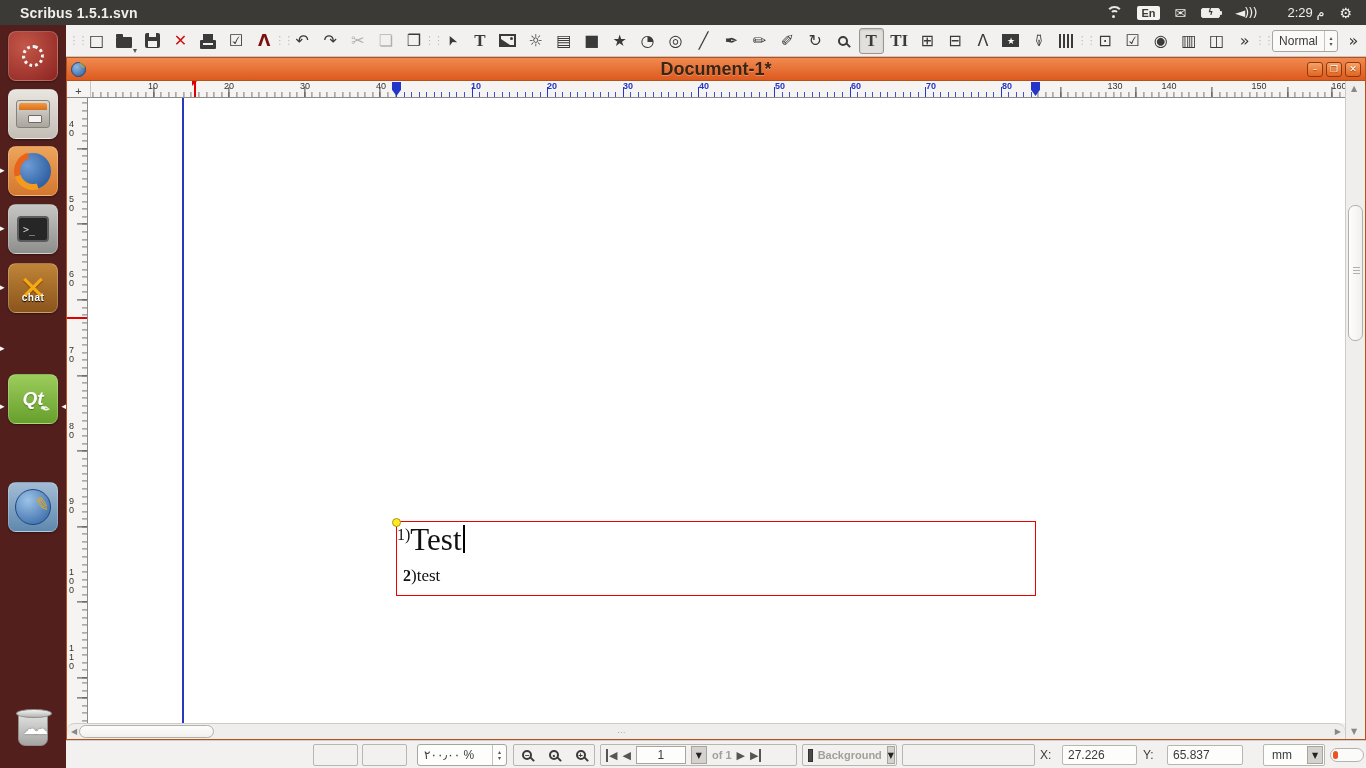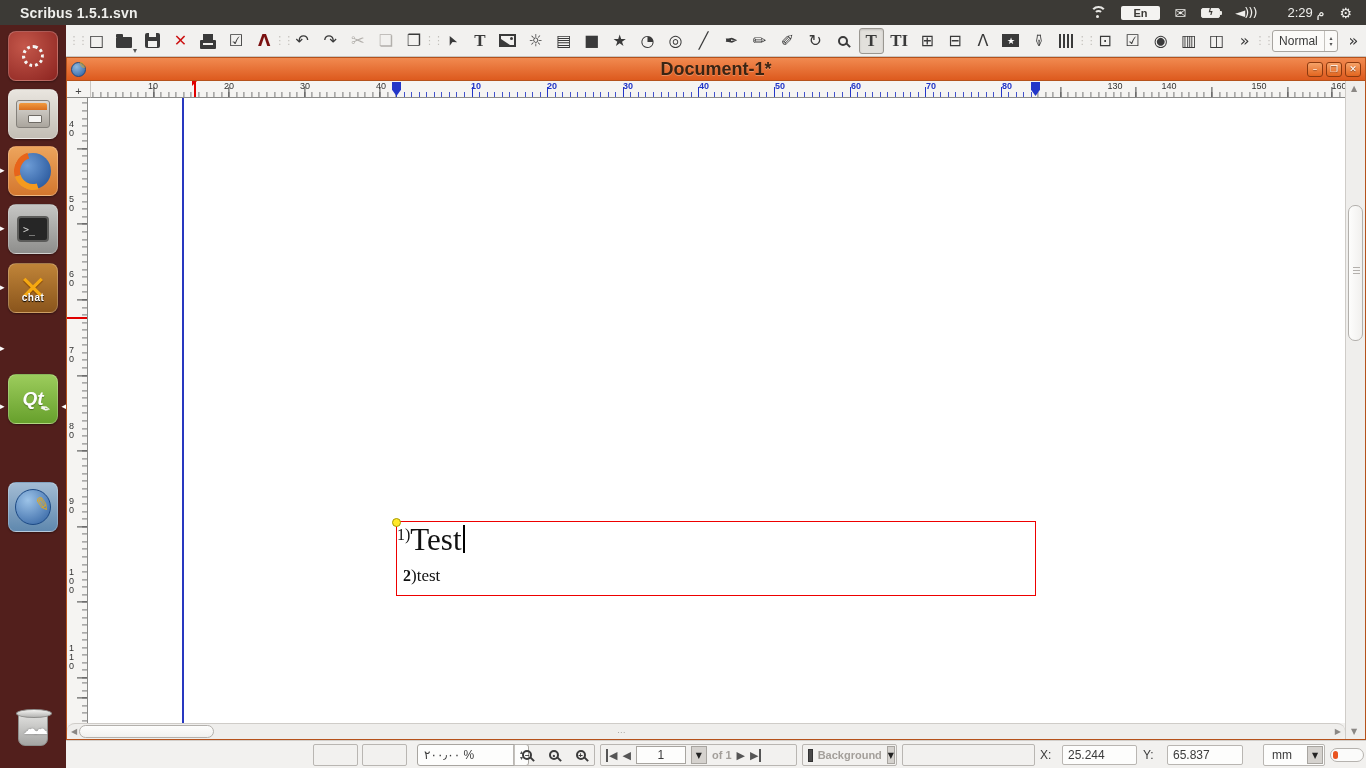--- a/index.html
+++ b/index.html
@@ -2,21 +2,21 @@
 <html><head>
 <meta charset="utf-8">
 <style>
   * { margin:0; padding:0; box-sizing:border-box; }
   html,body { width:1366px; height:768px; overflow:hidden; font-family:"Liberation Sans","DejaVu Sans",sans-serif; background:#e8e6e3; }
 
   
   #topbar { position:absolute; left:0; top:0; width:1366px; height:25px; background:#3c3a36; color:#efefec; display:flex; align-items:center; }
   #topbar .apptitle { font-weight:bold; font-size:14px; margin-left:20px; letter-spacing:.2px; }
   #tray { margin-left:auto; display:flex; align-items:center; gap:15px; padding-right:14px; font-size:14px; }
-  .kbd-box { background:#f4f3f1; color:#3c3a36; font-size:11px; font-weight:bold; padding:1px 12px; border-radius:2px; }
+  .kbd-box { background:#f4f3f1; color:#3c3a36; font-size:11px; font-weight:bold; padding:1px 4px; border-radius:2px; }
   .tray-glyph { font-family:"DejaVu Sans",sans-serif; font-size:14px; color:#f0efec; }
   .wifi { position:relative; width:17px; height:13px; }
   .wifi::before { content:''; position:absolute; left:1px; top:0; width:13px; height:13px; border:2px solid transparent; border-top-color:#e9e8e5; border-radius:50%; }
   .wifi::after { content:''; position:absolute; left:5px; top:4px; width:5px; height:5px; border:2px solid transparent; border-top-color:#e9e8e5; border-radius:50%; }
   .wifi i { position:absolute; left:7px; top:9px; width:3px; height:3px; background:#e9e8e5; border-radius:50%; }
   .battery { position:relative; width:19px; height:10px; border:1px solid #e9e8e5; border-radius:2px; background:#f0efec; display:flex; align-items:center; justify-content:center; }
   .battery::after { content:''; position:absolute; right:-3px; top:2px; width:2px; height:4px; background:#e9e8e5; border-radius:0 1px 1px 0; }
   .battery b { color:#3c3a36; font-size:8px; line-height:8px; font-family:"DejaVu Sans",sans-serif; }
   .clock { font-size:13px;margin-left:16px; }
   .vol { letter-spacing:-1px; font-size:13px; }
@@ -376,21 +376,21 @@
       </div>
     <span class="varrow" style="bottom:3px">▼</span>
   </div>
 
 </div>
 
 <div id="statusbar">
   <div class="panel" style="left:247px; width:45px"></div>
   <div class="panel" style="left:296px; width:45px"></div>
 
-  <div class="spinfield" style="left:351px; width:112px">
+  <div class="spinfield" style="left:351px; width:90px">
     <span class="val">٢٠٠٫٠٠ %</span>
     <span class="spincol">
         <span>▴</span>
         <span>▾</span>
       </span>
   </div>
 
   <div class="panel" style="left:447px; width:82px; justify-content:space-around">
     <span class="sb-btn">
         <span class="icon-mag">
@@ -421,21 +421,21 @@
 
   <div class="panel" style="left:736px; width:95px; gap:5px">
     <span class="layerswatch"></span>
     <span class="muted" style="flex:1; font-size:11px">Background</span>
     <span class="ddbtn" style="margin-right:1px">▼</span>
   </div>
 
   <div class="panel" style="left:836px; width:133px"></div>
 
   <span class="xylab" style="left:974px">X:</span>
-  <div class="xyfield" style="left:996px; width:75px">25.244</div>
+  <div class="xyfield" style="left:996px; width:75px">27.226</div>
   <span class="xylab" style="left:1077px">Y:</span>
   <div class="xyfield" style="left:1101px; width:76px">65.837</div>
 
   <div class="panel" style="left:1197px; width:62px; background:#fdfdfc">
     <span style="flex:1; padding-left:8px">mm</span>
     <span class="ddbtn" style="margin-right:1px">▼</span>
   </div>
 
   <div id="progresspill">
       <i></i>

